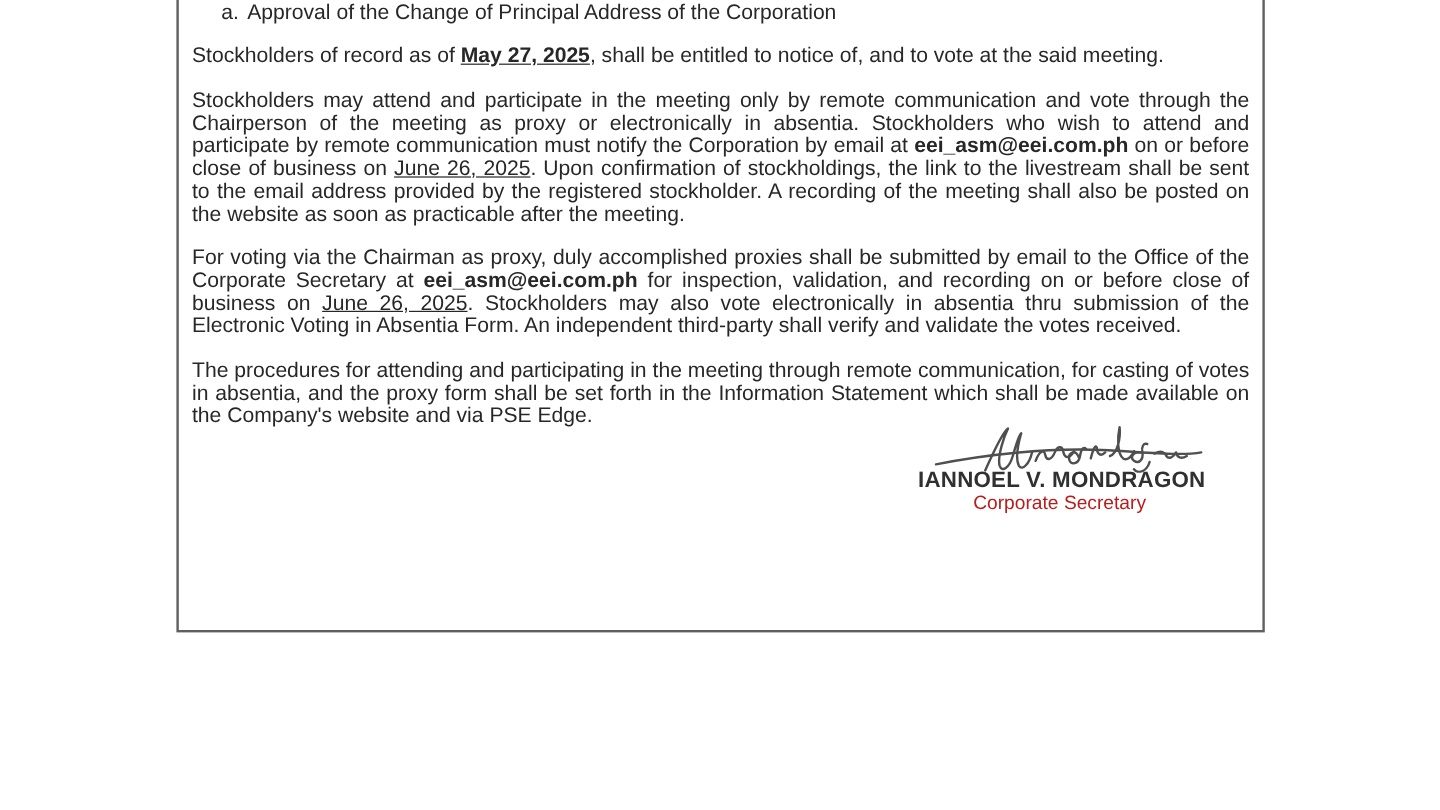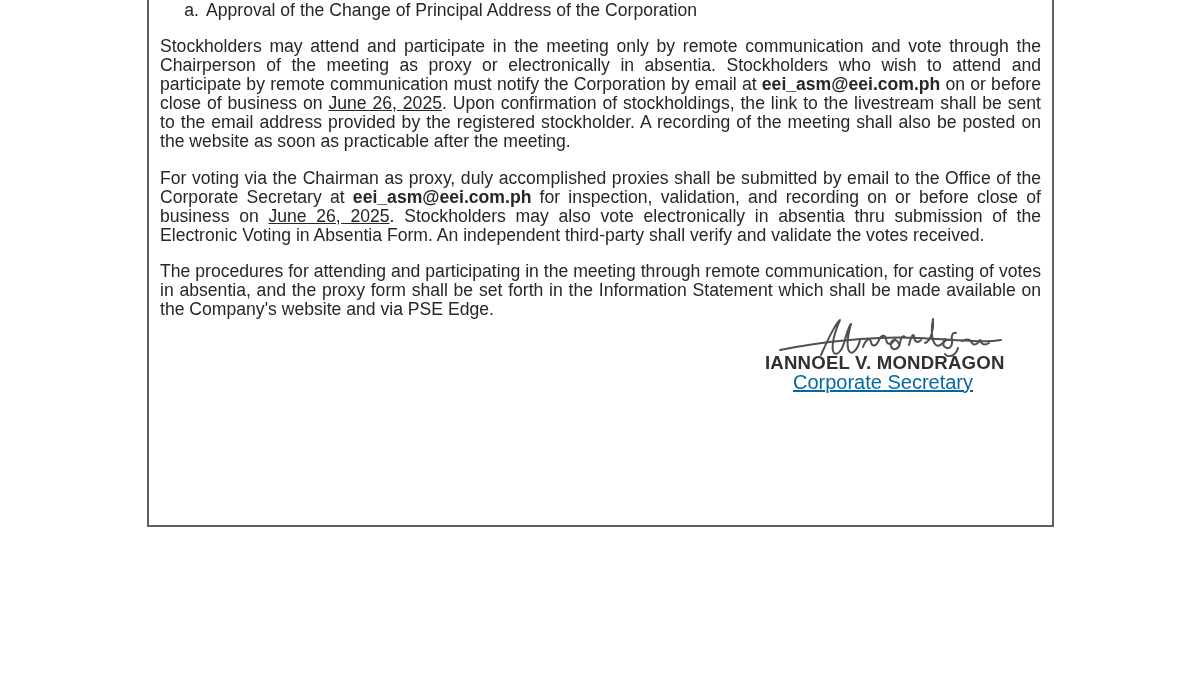--- a/index.html
+++ b/index.html
@@ -56,38 +56,38 @@
   }
   .sig-name {
     font-weight: bold;
     font-size: 18.6px;
     line-height: 20px;
     color: #303030;
     letter-spacing: 0.2px;
     white-space: nowrap;
   }
   .sig-title {
-    font-size: 20px;
+    font-size: 16px;
     line-height: 19px;
-    color: #0369a1;
+    color: #b91c1c;
     white-space: nowrap;
-    text-decoration: underline;
   }
 </style>
 </head>
 <body>
 
 <div class="viewport">
   <div class="doc-page">
 
     <div class="agenda">
         <div class="agenda-item"><span class="marker">a.</span><span>Approval of the Change of Principal Address of the Corporation</span></div>
       </div>
 
     <div>
+        <p class="para"><span>Stockholders of record as of </span><span class="b u">May 27, 2025</span><span>, shall be entitled to notice of, and to vote at the said meeting.</span></p>
         <p class="para"><span>Stockholders may attend and participate in the meeting only by remote communication and vote through the Chairperson of the meeting as proxy or electronically in absentia. Stockholders who wish to attend and participate by remote commu­nication must notify the Corporation by email at </span><span class="b">eei_asm@eei.com.ph</span><span> on or before close of business on </span><span class="u">June 26, 2025</span><span>. Upon confirmation of stockholdings, the link to the livestream shall be sent to the email address provided by the registered stockholder. A recording of the meeting shall also be posted on the website as soon as practicable after the meeting.</span></p>
         <p class="para"><span>For voting via the Chairman as proxy, duly accomplished proxies shall be submitted by email to the Office of the Corporate Secretary at </span><span class="b">eei_asm@eei.com.ph</span><span> for inspection, validation, and recording on or before close of business on </span><span class="u">June 26, 2025</span><span>. Stockholders may also vote electronically in absentia thru submission of the Electronic Voting in Absentia Form. An independent third-party shall verify and validate the votes received.</span></p>
         <p class="para"><span>The procedures for attending and participating in the meeting through remote communication, for casting of votes in absentia, and the proxy form shall be set forth in the Information Statement which shall be made available on the Com­pany's website and via PSE Edge.</span></p>
       </div>
 
     <div class="sig-block">
       <svg class="sig-svg" width="228" height="44" viewBox="0 0 228 44" fill="none" stroke="#4f4f4f" stroke-width="2" stroke-linecap="round" stroke-linejoin="round">
         <path d="M3,37 C42,29 96,23 141,25 C181,27 207,30 224,27"></path>
         <path d="M44,42 C52,24 60,9 63,7 C60,13 54,30 56,38 C58,44 64,40 67,30 C70,20 72,12 74,11 C72,18 69,32 72,38 C75,43 81,36 83,27"></path>
         <path d="M86,34 C89,26 93,24 94,29 C95,34 99,34 102,27 C104,22 108,21 109,26 C110,32 114,33 118,26"></path>

